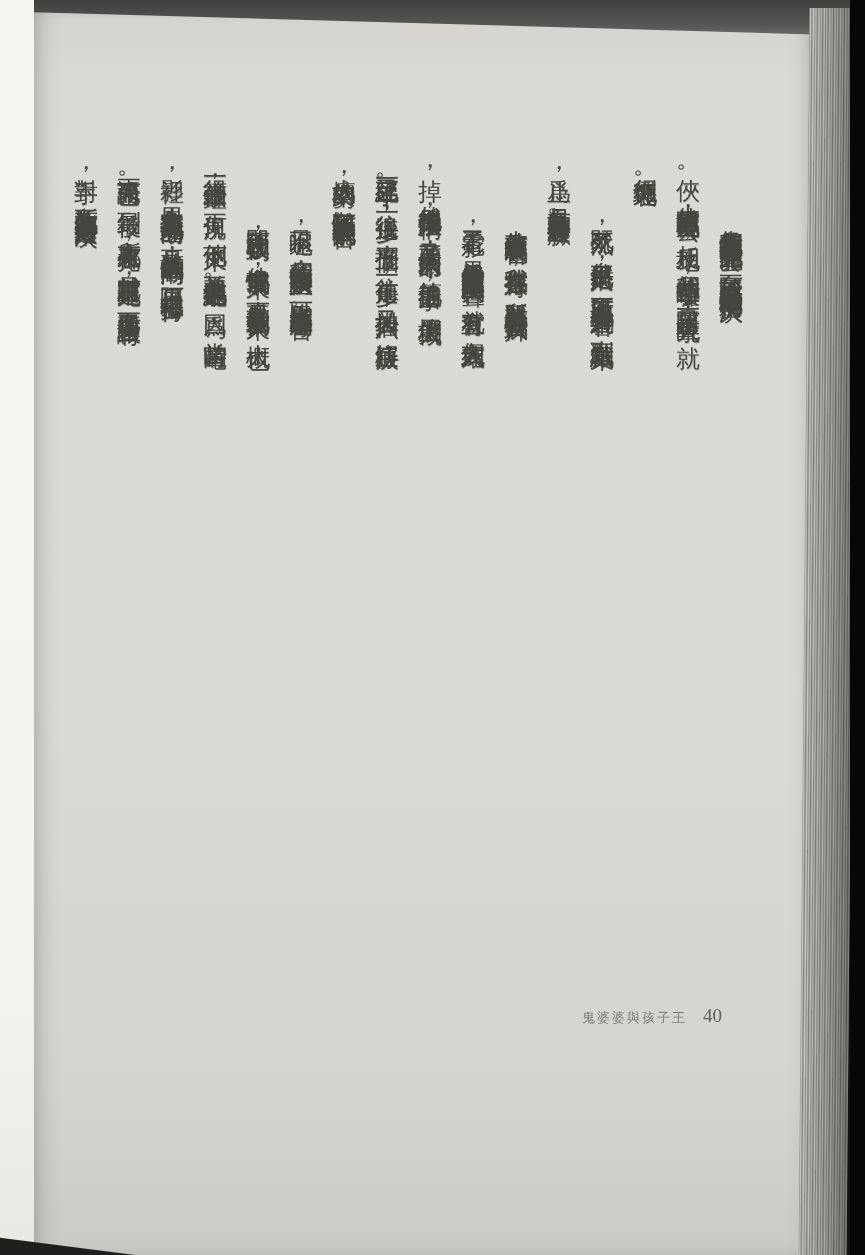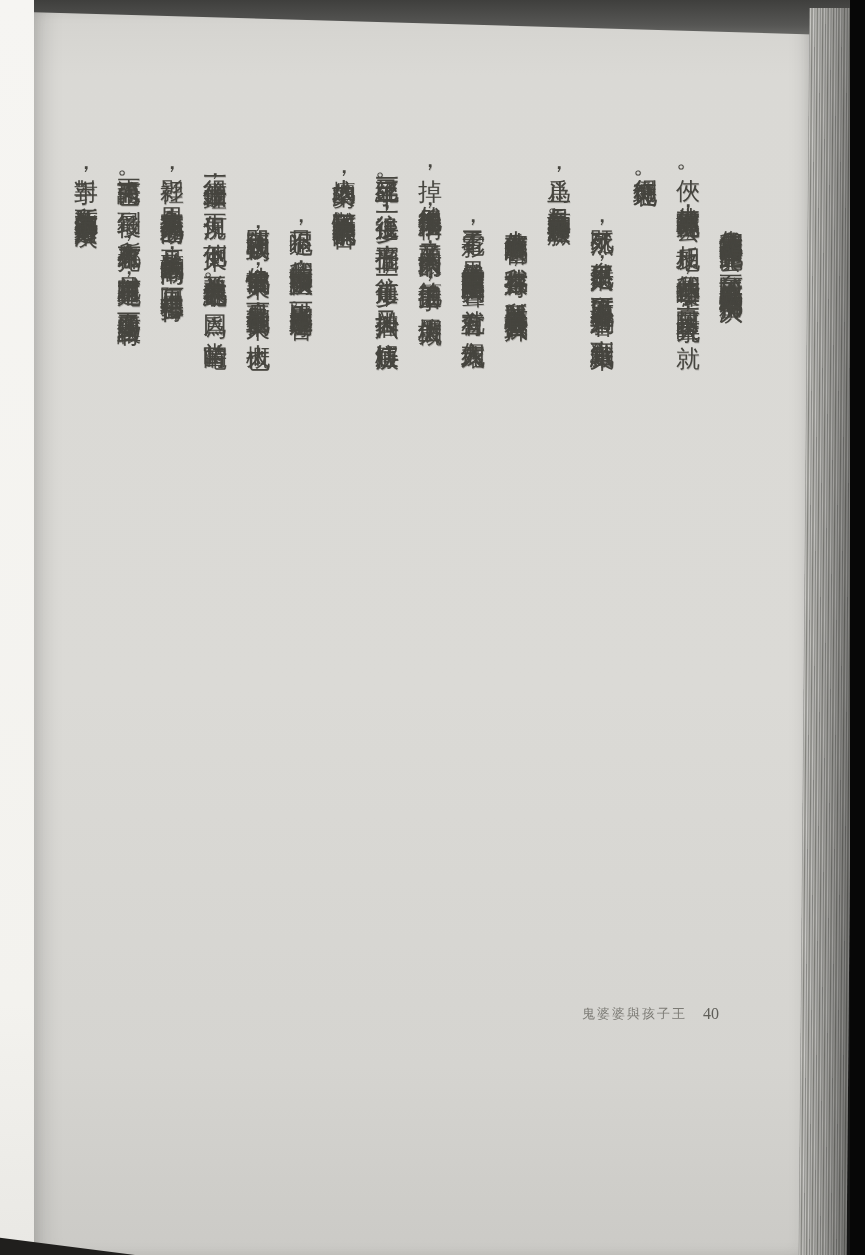--- a/index.html
+++ b/index.html
@@ -82,21 +82,21 @@
     position: absolute; left: 548px; top: 997px;
     display: flex; align-items: flex-end;
     color: #7b7a74;
     margin-top: 8px;
   }
   .footer .running-title {
     font-size: 13px;
     letter-spacing: 2px;
   }
   .footer .num {
-    font-size: 16px;
+    font-size: 19px;
     margin-left: 16px;
     color: #5f5e59;
     letter-spacing: 0;
   }
 </style>
 </head>
 <body>
 
 <div class="paper-left"></div>
 

